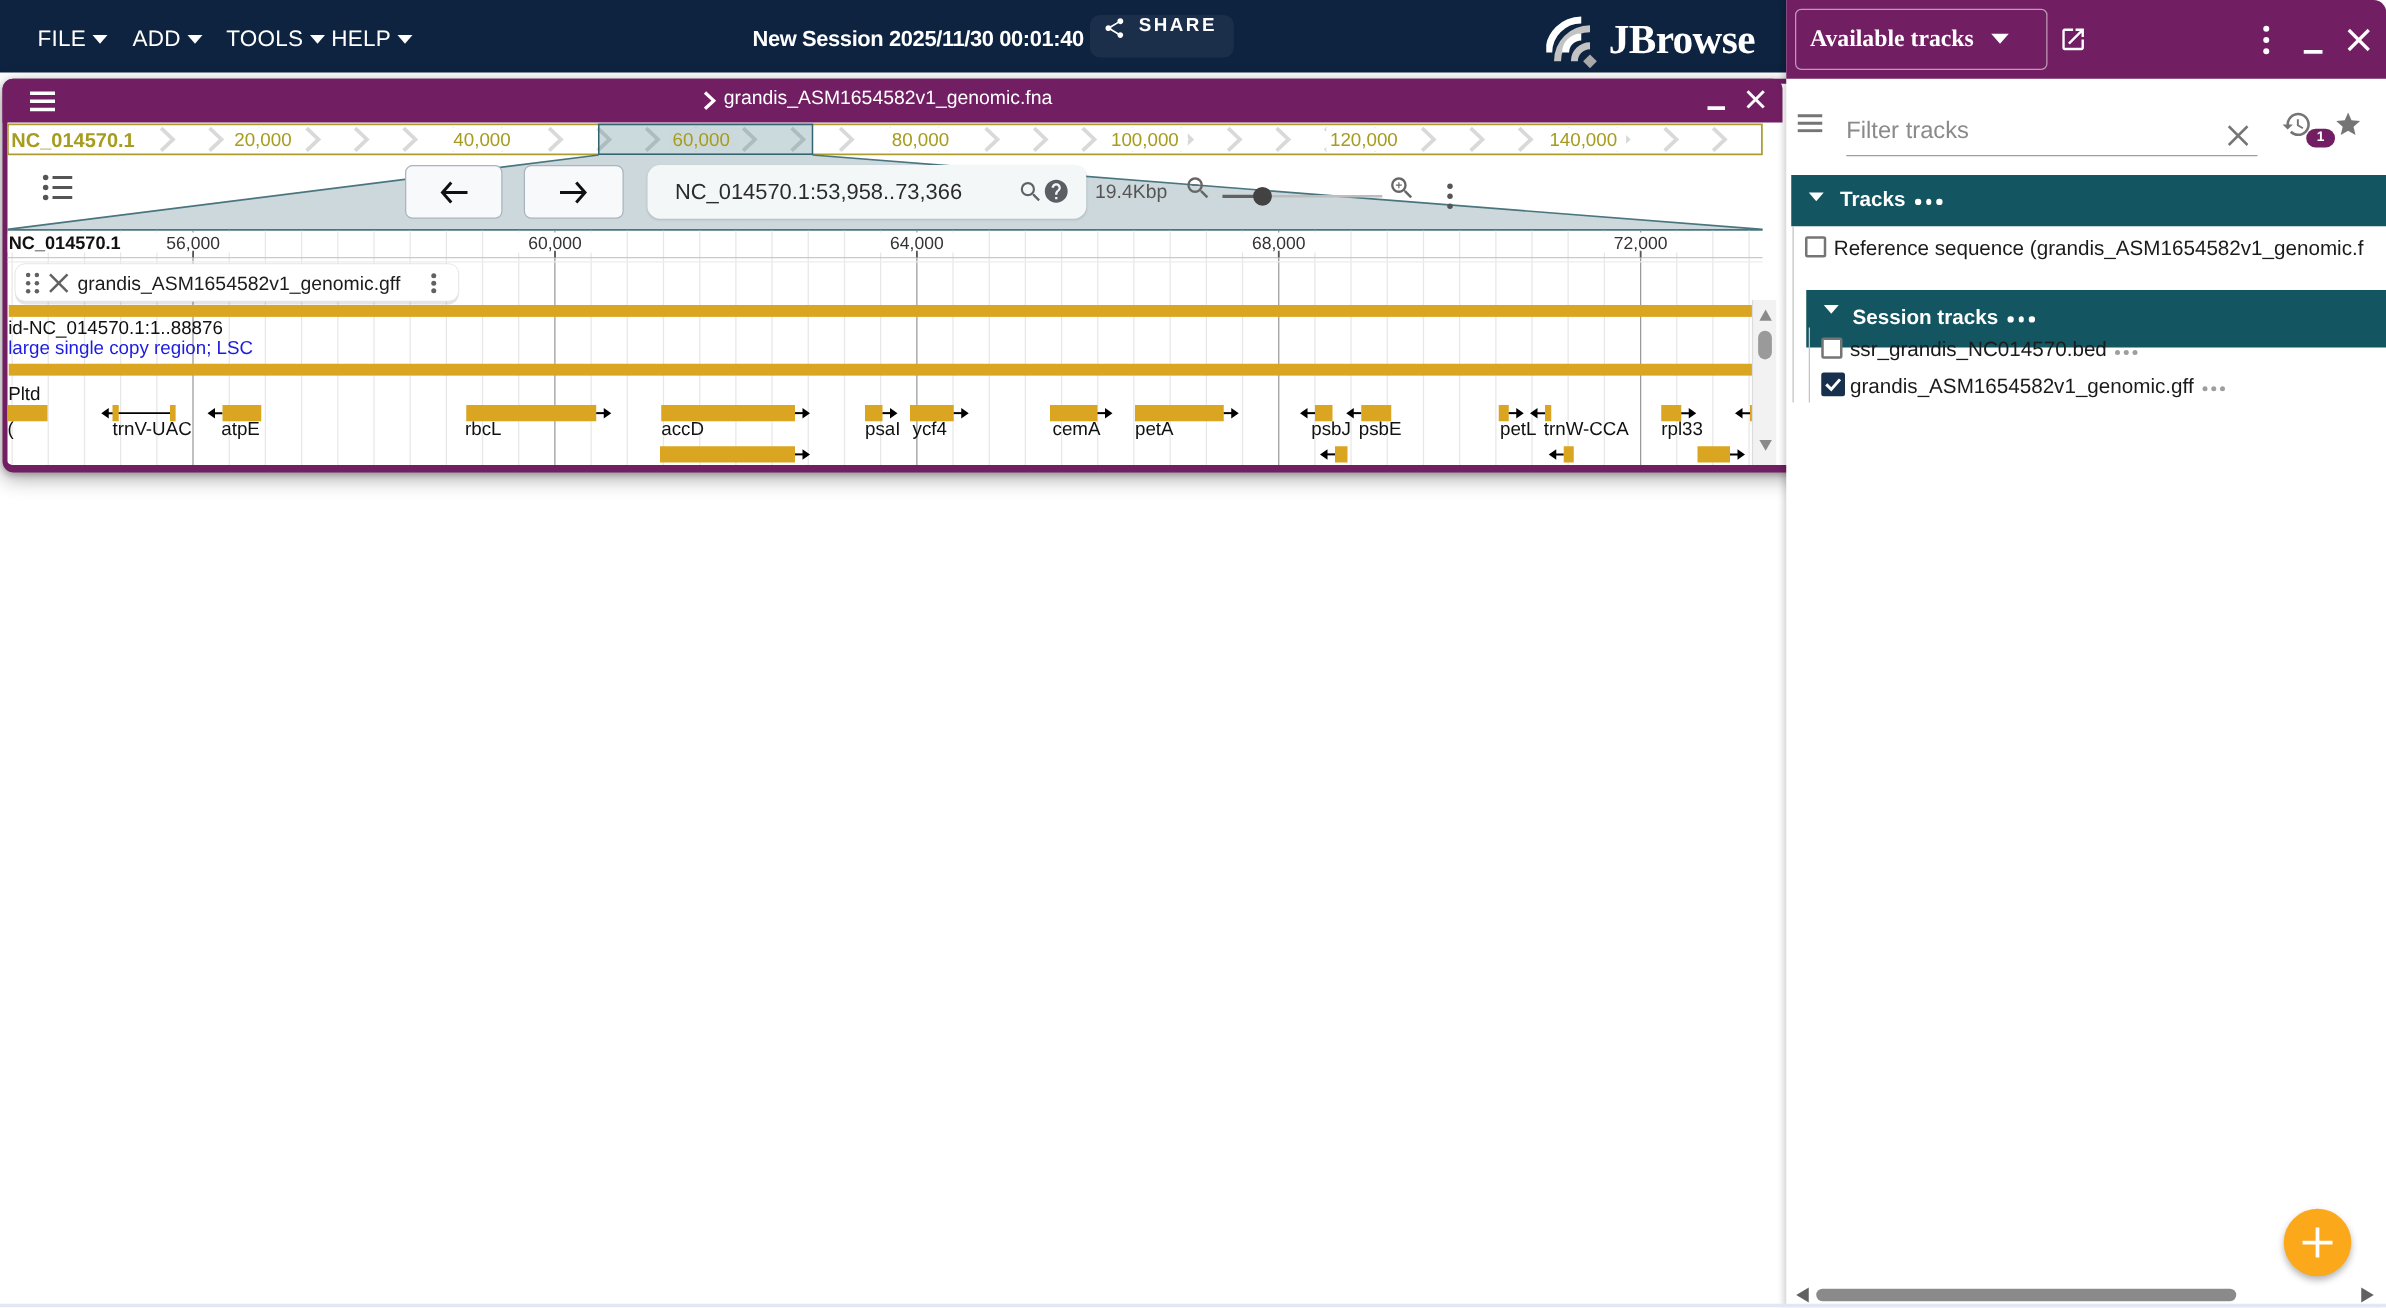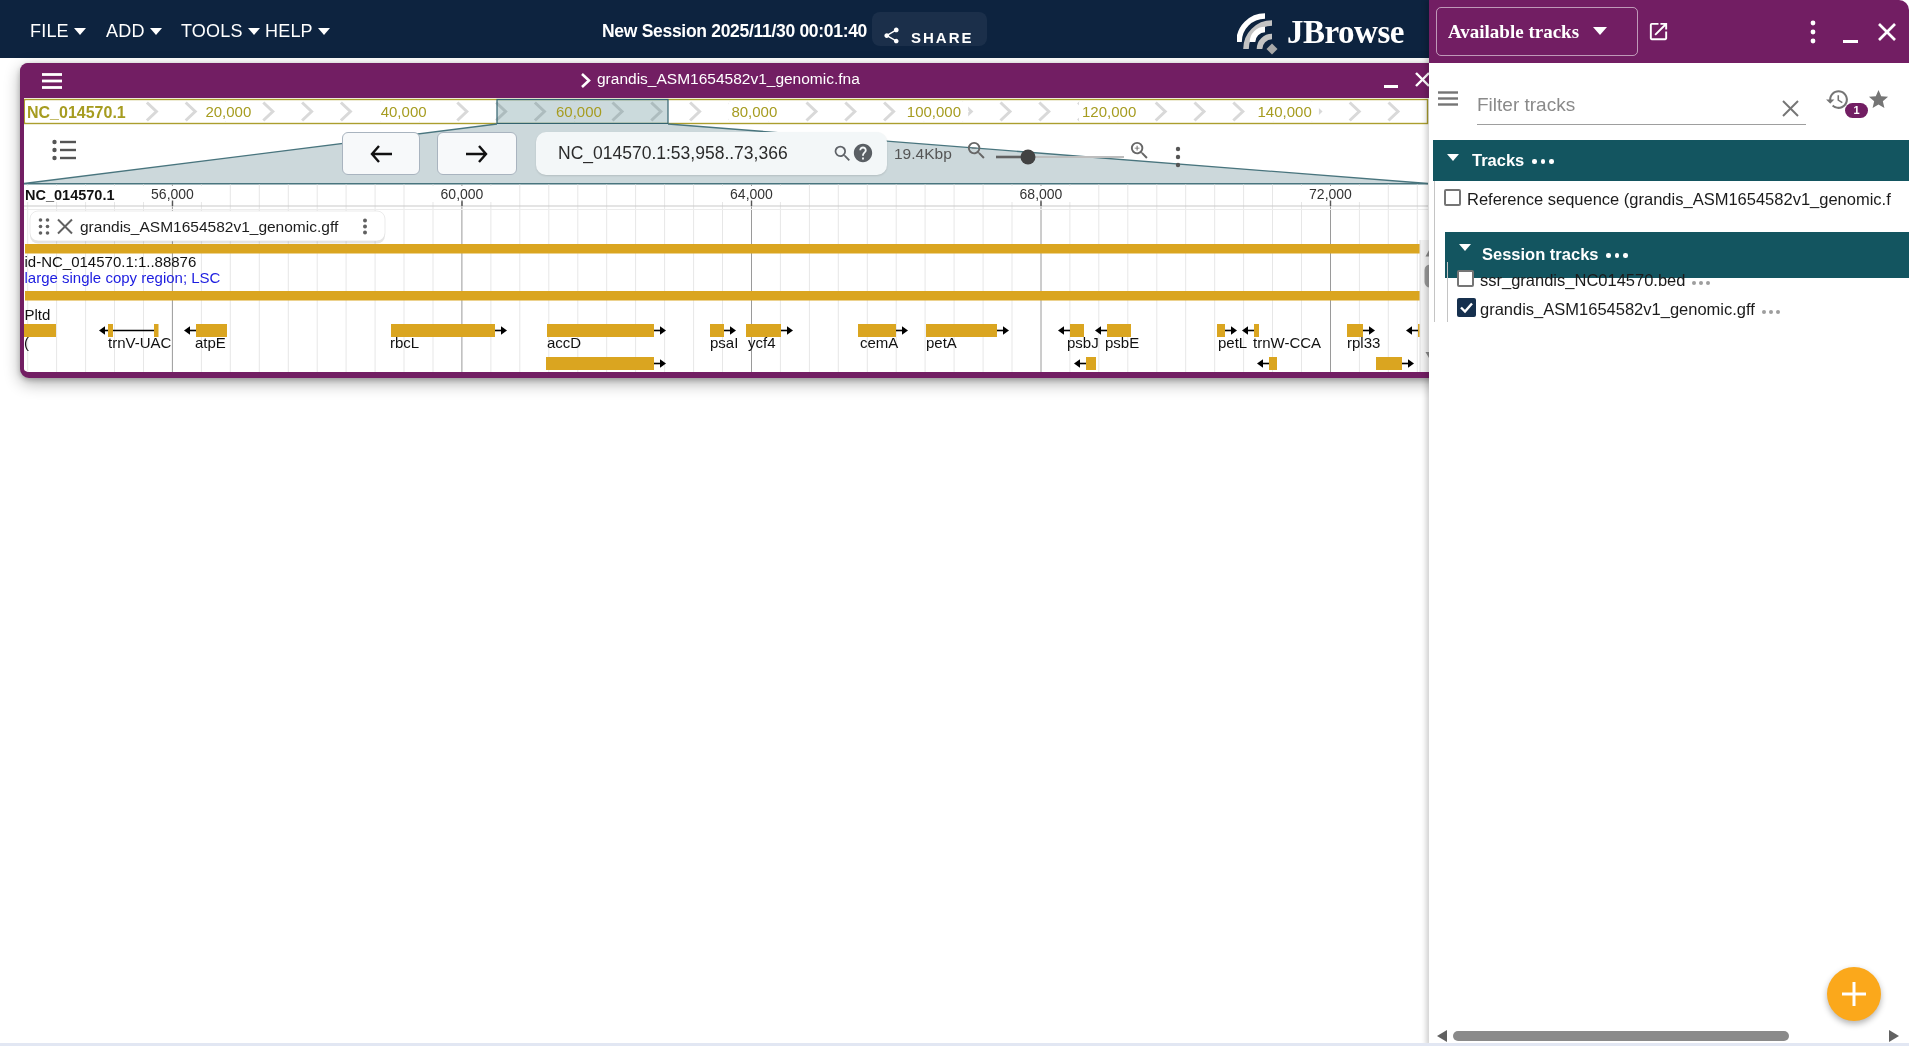--- a/index.html
+++ b/index.html
@@ -4,27 +4,27 @@
 <style>
   * { margin:0; padding:0; box-sizing:border-box; }
   html,body { width:1909px; height:1046px; overflow:hidden; }
   body { position:relative; font-family:"Liberation Sans",sans-serif; background:#fff; }
 
   
   #appbar { position:absolute; left:0; top:0; width:1430px; height:58px; background:#0D233F; }
   .menuitem { position:absolute; top:21px; color:#fff; font-size:18px; font-weight:400; letter-spacing:.2px; }
   .caret { display:inline-block; width:0; height:0; border-left:6.5px solid transparent; border-right:6.5px solid transparent; border-top:7px solid #fff; margin-left:5px; vertical-align:middle; margin-top:-2px; }
   #abtitle { position:absolute; left:602px; top:21px; color:#fff; font-size:17.5px; font-weight:700; letter-spacing:-0.3px; }
-  #share { position:absolute; left:872px; top:12px; height:34px; display:flex; align-items:flex-end; background:rgba(255,255,255,.06); border-radius:8px; padding:0 13px 0 10px; color:#fff; font-size:15px; font-weight:700; letter-spacing:2px; }
+  #share { position:absolute; left:872px; top:12px; height:34px; display:flex; align-items:flex-start; background:rgba(255,255,255,.06); border-radius:8px; padding:0 13px 0 10px; color:#fff; font-size:15px; font-weight:700; letter-spacing:2px; }
   #share svg { margin-right:10px; }
   #logo { position:absolute; left:1237px; top:6px; height:50px; }
   #logotext { position:absolute; left:1287px; top:14px; color:#fff; font-family:"Liberation Serif",serif; font-size:33px; font-weight:700; letter-spacing:-0.5px; }
 
   
-  #panel { position:absolute; left:20px; top:63px; width:1536px; height:315px; border:4px solid #721E63; border-bottom-width:6px; border-radius:9px; background:#fff; box-shadow:0 5px 16px rgba(0,0,0,.32), 0 2px 5px rgba(0,0,0,.22);padding-left:44px; }
+  #panel { position:absolute; left:2px; top:63px; width:1536px; height:315px; border:4px solid #721E63; border-bottom-width:6px; border-radius:9px; background:#fff; box-shadow:0 5px 16px rgba(0,0,0,.32), 0 2px 5px rgba(0,0,0,.22);padding-left:44px; }
   #phead { position:absolute; left:-4px; top:-4px; width:1424px; height:35px; background:#721E63; border-radius:8px 8px 0 0; }
   #ptitle { position:absolute; left:577px; top:7px; color:#fff; font-size:15.5px; }
   #pminbar { position:absolute; left:1364px; top:22px; width:14px; height:2.5px; background:#fff; }
 
   .navbtn { position:absolute; top:65px; height:43px; background:#f7f9fa; border:1px solid #a9b4bf; border-radius:6px; display:flex; align-items:center; justify-content:center; }
   #searchbox { position:absolute; left:512px; top:65px; width:351px; height:43px; background:#f3f7f8; border-radius:10px; display:flex; align-items:center; font-size:17.5px; color:#2b2b2b; box-shadow:0 1px 2px rgba(0,0,0,.12);text-align:center; }
   #kbp { position:absolute; left:870px; top:65px; height:43px; line-height:43px; color:#555; font-size:15.5px; }
 
   
   #drawer { position:absolute; left:1429px; top:0; width:480px; height:1046px; background:#fff; box-shadow:-3px 0 5px rgba(0,0,0,.18); }

